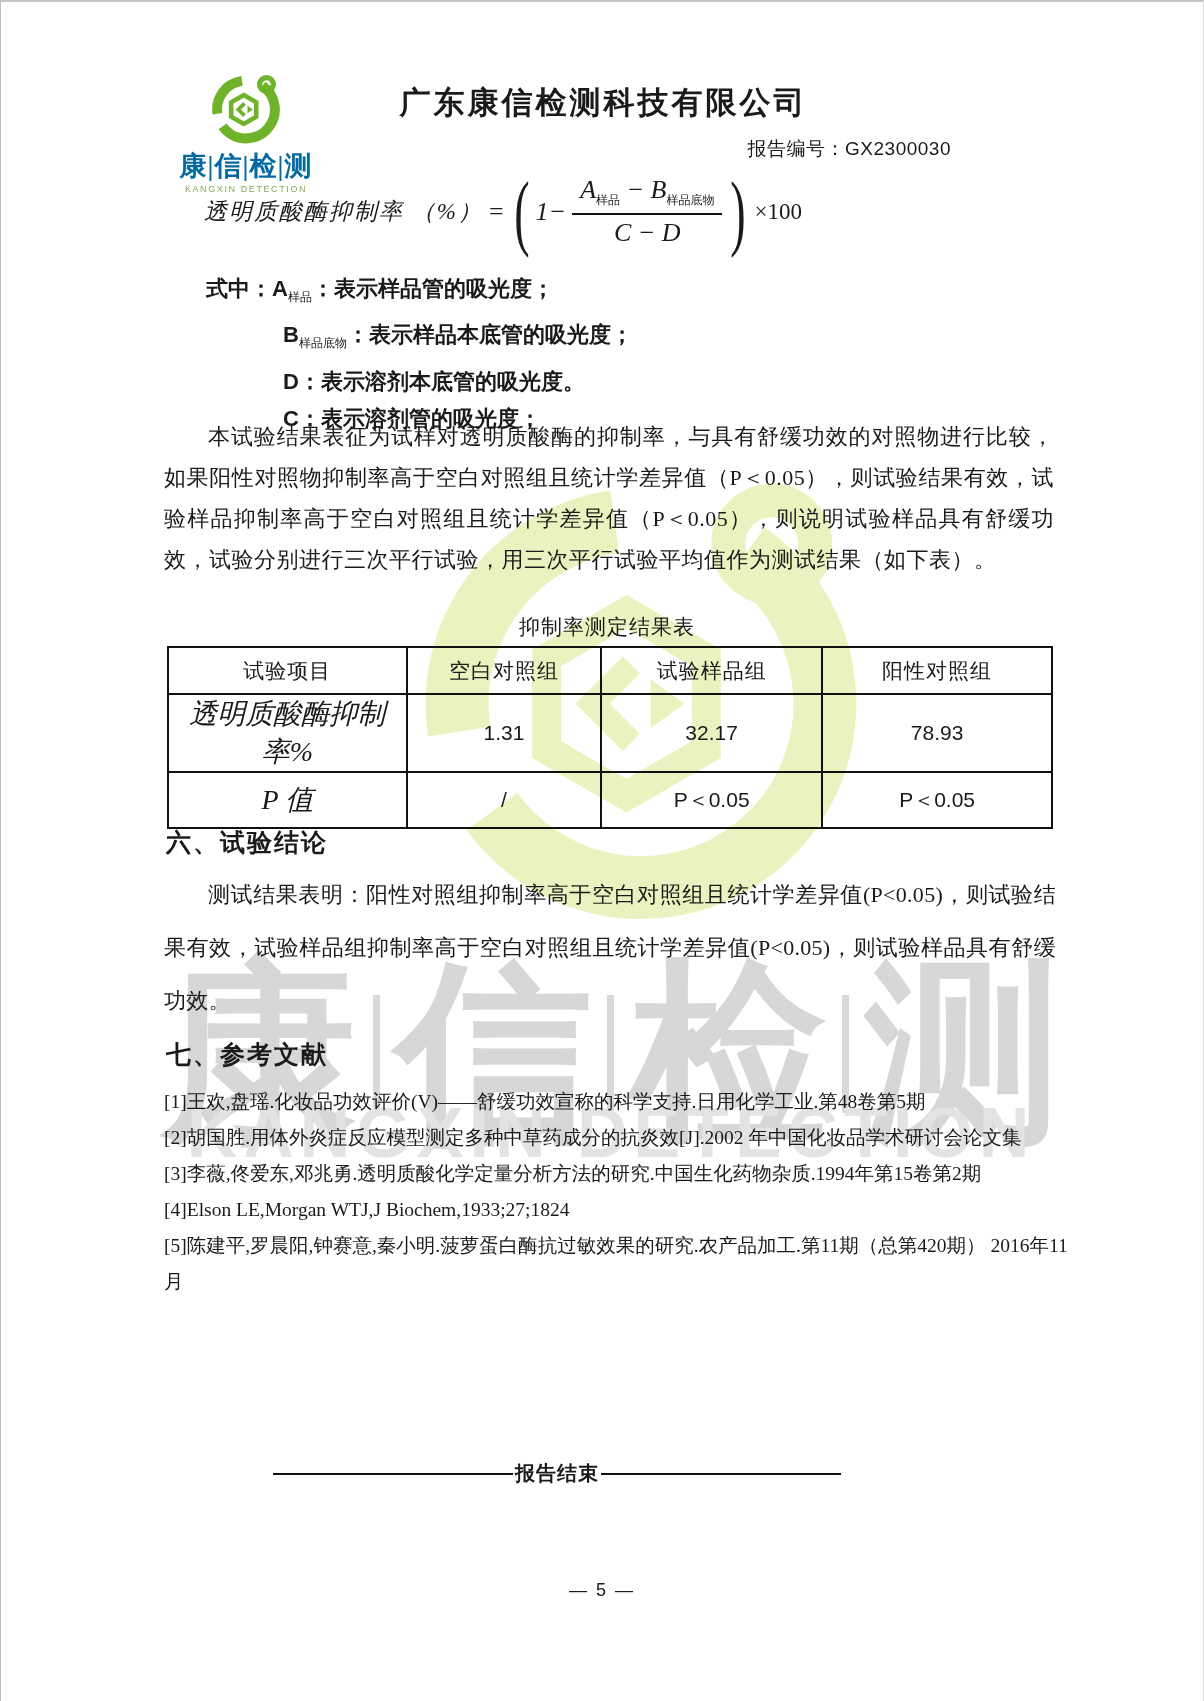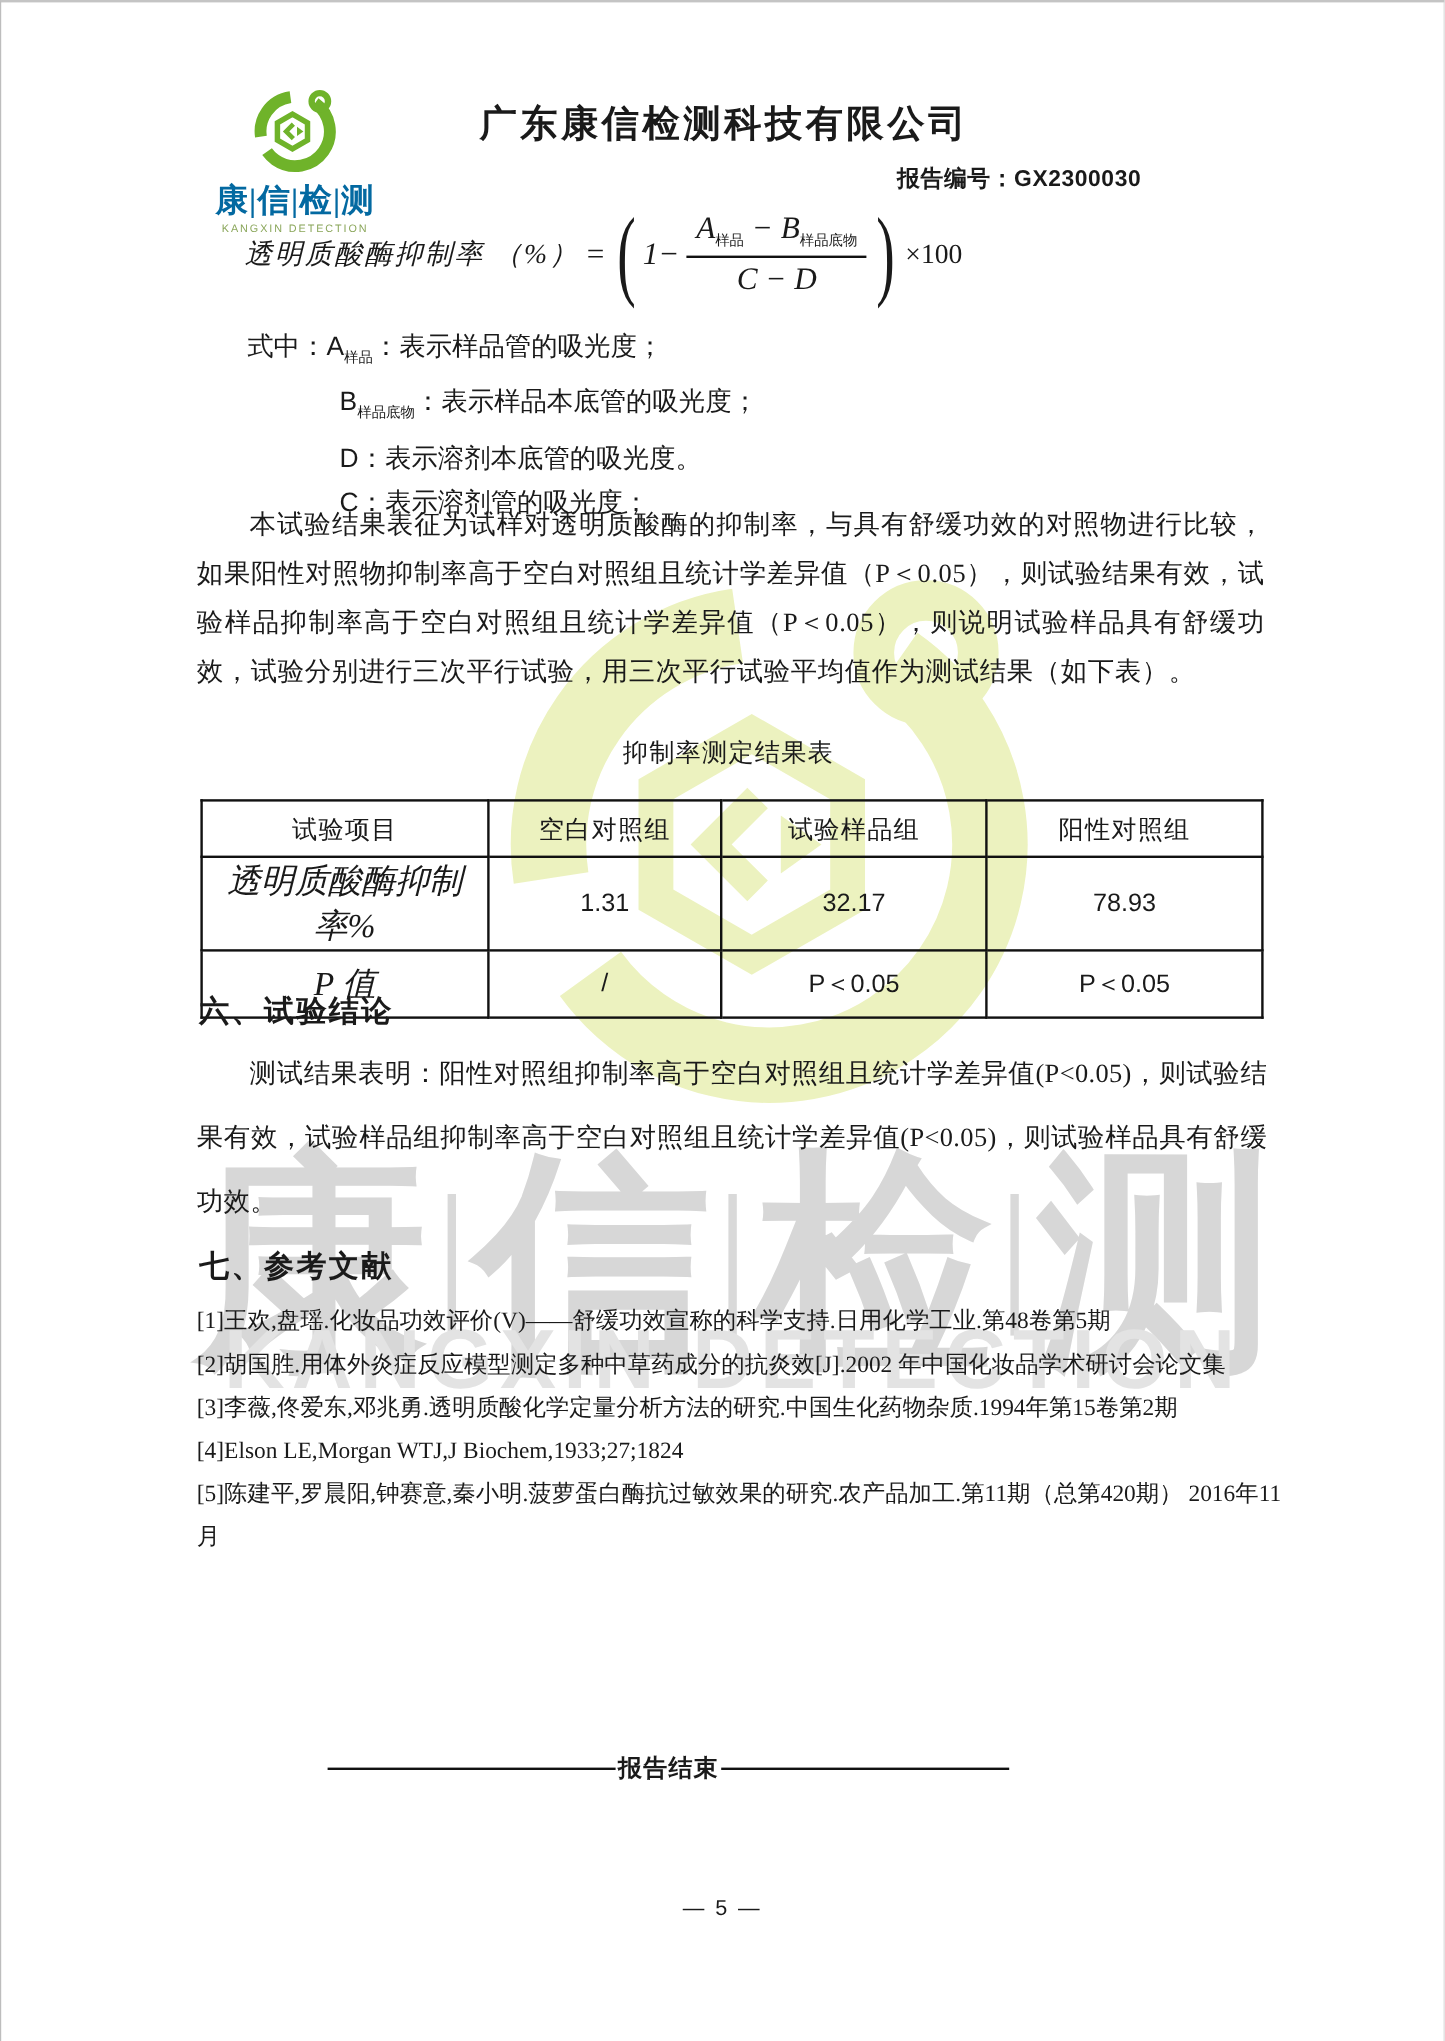--- a/index.html
+++ b/index.html
@@ -38,21 +38,21 @@
     letter-spacing:1px; white-space:nowrap;
   }
   .logo-en { margin-top:2px; color:#8aa65a; font-size:9px; letter-spacing:1.6px;
     font-family:"Liberation Sans", sans-serif; white-space:nowrap; }
   .company-title {
     position:absolute; left:165px; top:80px; width:875px; text-align:center;
     font-size:31px; font-weight:bold; letter-spacing:3px;
   }
   .report-no {
     position:absolute; top:134px; right:252px;
-    font-size:19px; font-weight:bold; font-family:"Liberation Sans", sans-serif;
+    font-size:19px; font-weight:normal; font-family:"Liberation Sans", sans-serif;
     letter-spacing:.5px;
   }
 
   
   .formula { position:absolute; left:203px; top:172px; display:flex; align-items:center; }
   .formula .lhs { font-size:23px; letter-spacing:2px; font-style:italic; }
   .formula .eq { font-size:26px; margin:0 4px 0 6px; }
   .paren { font-size:84px; font-weight:400; line-height:.9; transform:scaleX(.55); }
   .inner { display:flex; align-items:center; }
   .one-minus { font-size:26px; font-style:italic; margin-right:4px; }
@@ -60,35 +60,35 @@
   .frac .num, .frac .den { font-size:26px; font-style:italic; padding:0 8px; white-space:nowrap; }
   .frac .num { border-bottom:2px solid #111; padding-bottom:4px; }
   .frac .den { padding-top:3px; }
   .frac sub, .defs sub { font-size:12px; font-style:normal; }
   .times { font-size:23px; margin-left:2px; }
 
   
   .defs { position:absolute; left:205px; top:268px; font-size:22px; line-height:37px; }
   .defs .sym { font-family:"Liberation Sans", sans-serif; font-size:22px; }
   .defs .row-indent { padding-left:77px; }
-  .defs span { vertical-align:baseline; }
+  .defs span { vertical-align:baseline;font-weight:bold; }
 
   
   .para {
     position:absolute; left:163px; top:414px; width:890px;
     font-size:22px; line-height:41px; text-align:justify; text-indent:2em;
     letter-spacing:.5px;
   }
 
   
   .tbl-title { position:absolute; left:165px; top:611px; width:882px; text-align:center;
     font-size:21px; letter-spacing:1px; }
   table.results {
     position:absolute; left:166px; top:644px; width:886px;
-    border-collapse:collapse; table-layout:fixed; text-align:center;margin-top:20px;
+    border-collapse:collapse; table-layout:fixed; text-align:center;
   }
   table.results td, table.results th { border:2px solid #111; font-weight:normal; }
   table.results tr.hd td { height:47px; font-size:21px; letter-spacing:1px; }
   table.results tr.r1 td { height:57px; }
   table.results tr.r2 td { height:56px; }
   td.item { font-style:italic; font-size:28px; }
   td.val { font-family:Liberation Sans, sans-serif; font-size:21px; }
   .c0 { width:27%; } .c1 { width:22%; } .c2 { width:25%; } .c3 { width:26%; }
 
   

